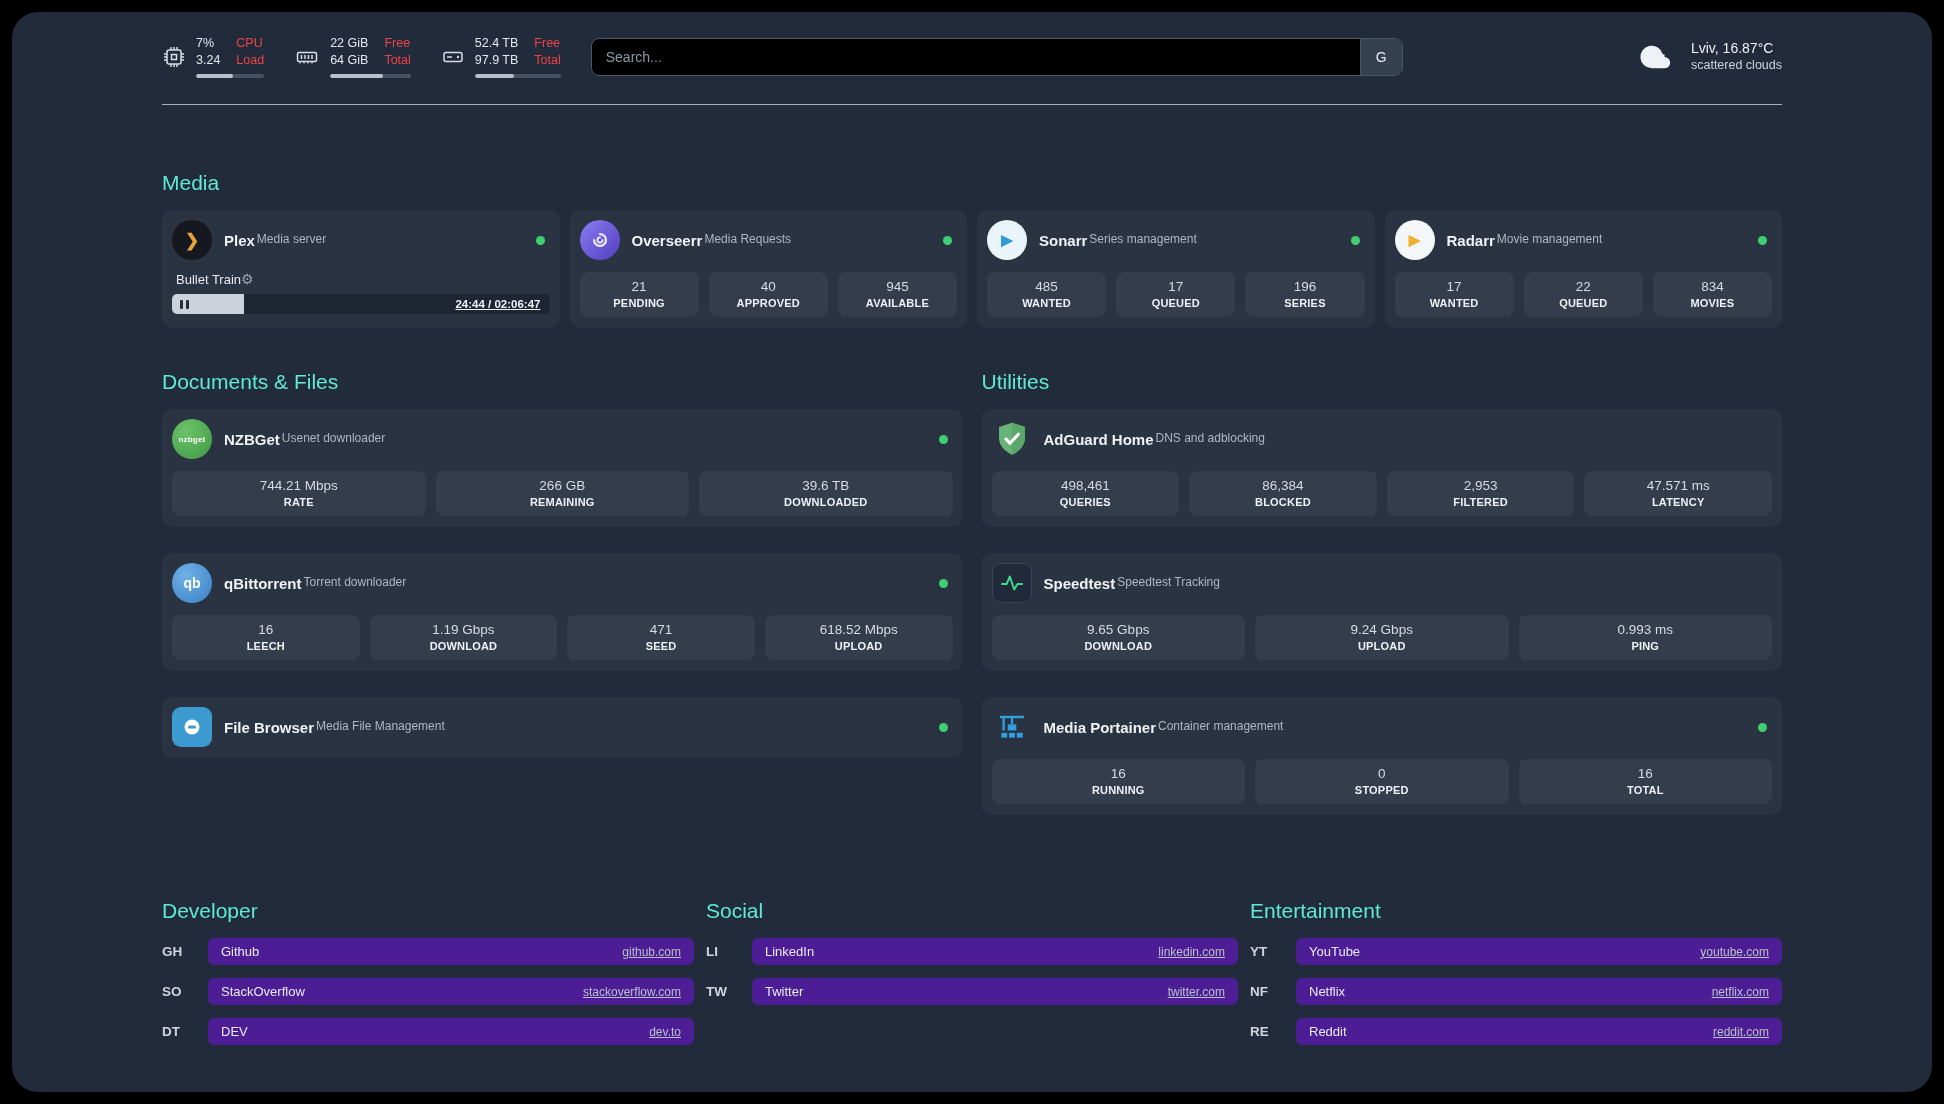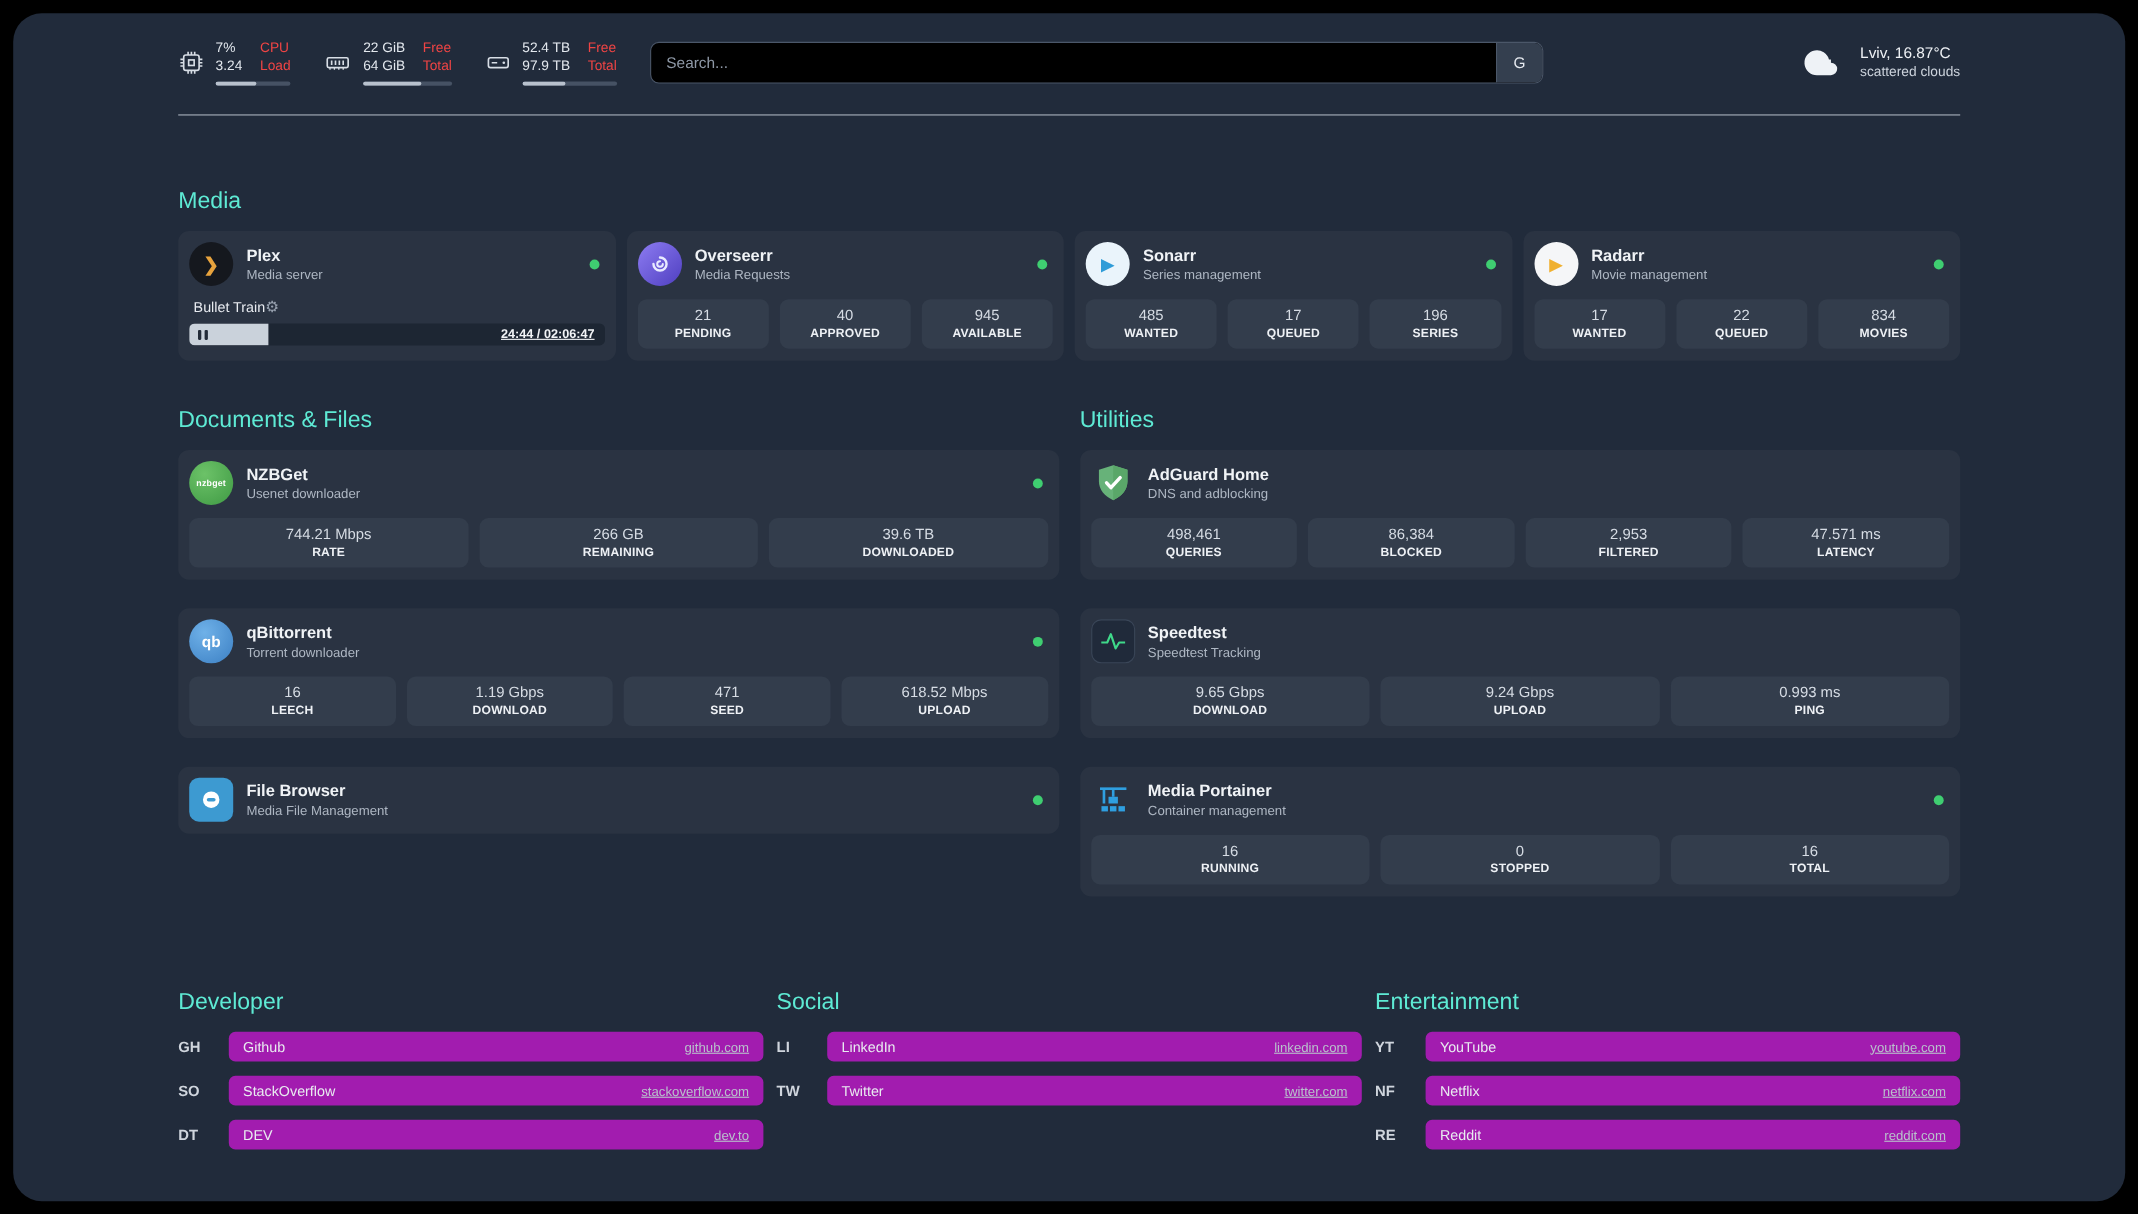--- a/index.html
+++ b/index.html
@@ -51,21 +51,21 @@
   .divider { border: none; height: 1px; background: #a9b1bd; margin-top: 26px; }
 
   
   .section-title { font-size: 21px; font-weight: 400; color: #5eead4; margin-bottom: 15px; }
   .section-media { margin-top: 66px; }
 
   .media-grid { display: grid; grid-template-columns: repeat(4, 1fr); gap: 10px; }
 
   .card { background: #2a3342; border-radius: 10px; padding: 10px 10px 11px; }
   .card-header { display: flex; align-items: center; gap: 12px; }
-  .app-titles { display: flex; flex-direction: column; gap: 2px; }
+  .app-titles { display: flex; flex-direction: row; gap: 2px; }
   .app-name { font-size: 15px; font-weight: 600; color: #f0f3f6; }
   .app-sub { font-size: 12px; color: #aeb7c3; }
   .status-dot {
     width: 9px; height: 9px; border-radius: 50%;
     background: var(--status-online, #3fce71); margin-left: auto; margin-right: 5px;
   }
 
   .app-icon {
     width: 40px; height: 40px; border-radius: 50%; flex: 0 0 40px;
     display: flex; align-items: center; justify-content: center;
@@ -108,21 +108,21 @@
   .two-col { display: grid; grid-template-columns: 1fr 1fr; gap: 19px; margin-top: 42px; }
   .col .card { margin-bottom: 26px; }
   .col .card:last-child { margin-bottom: 0; }
 
   
   .bottom-grid { display: grid; grid-template-columns: repeat(3, 1fr); gap: 12px; margin-top: 84px; }
   .bm-row { display: flex; align-items: center; margin-bottom: 13px; }
   .bm-abbr { width: 46px; font-size: 13.5px; font-weight: 600; color: #cfd5dd; }
   .bm-pill {
     flex: 1; display: flex; justify-content: space-between; align-items: center;
-    background: #a21caf; border-radius: 6px; padding: 6px 13px; cursor: pointer;
+    background: #4c1d95; border-radius: 6px; padding: 6px 13px; cursor: pointer;
   }
   .bm-name { font-size: 13px; color: #e8ebf0; }
   .bm-url { font-size: 12px; color: #b9c1cc; text-decoration: underline; }
 </style>
 </head>
 <body>
 
 <div class="panel">
 
   <header class="topbar">

